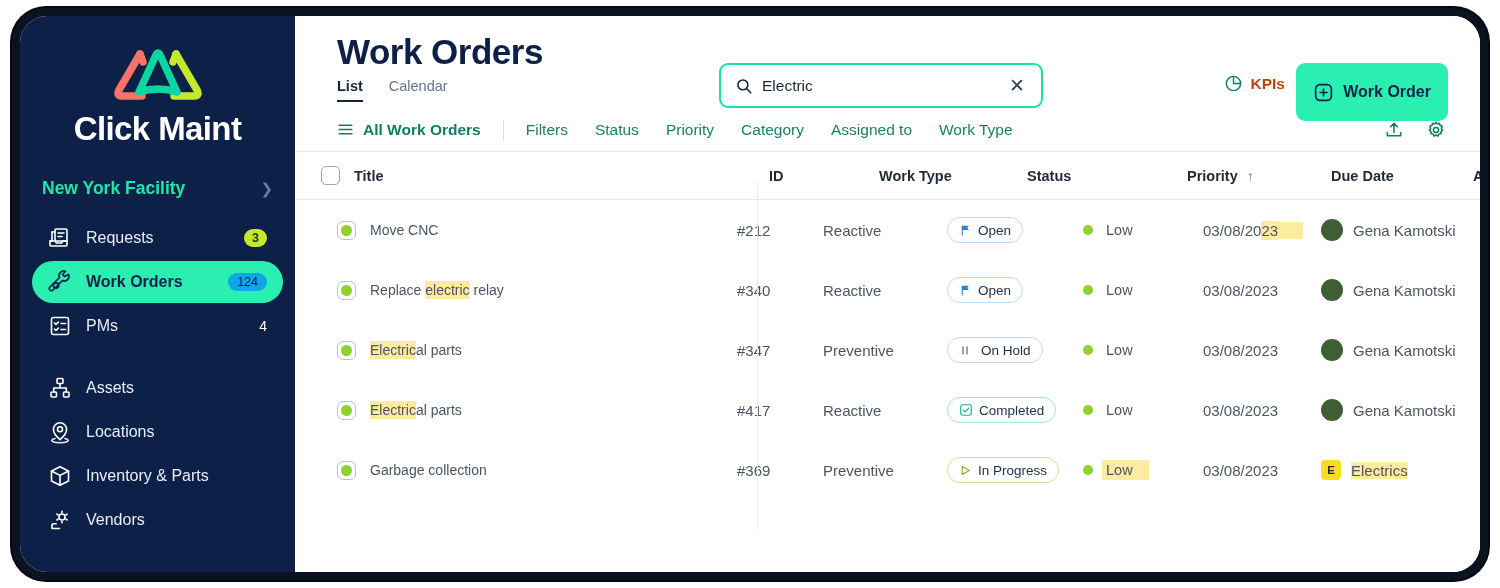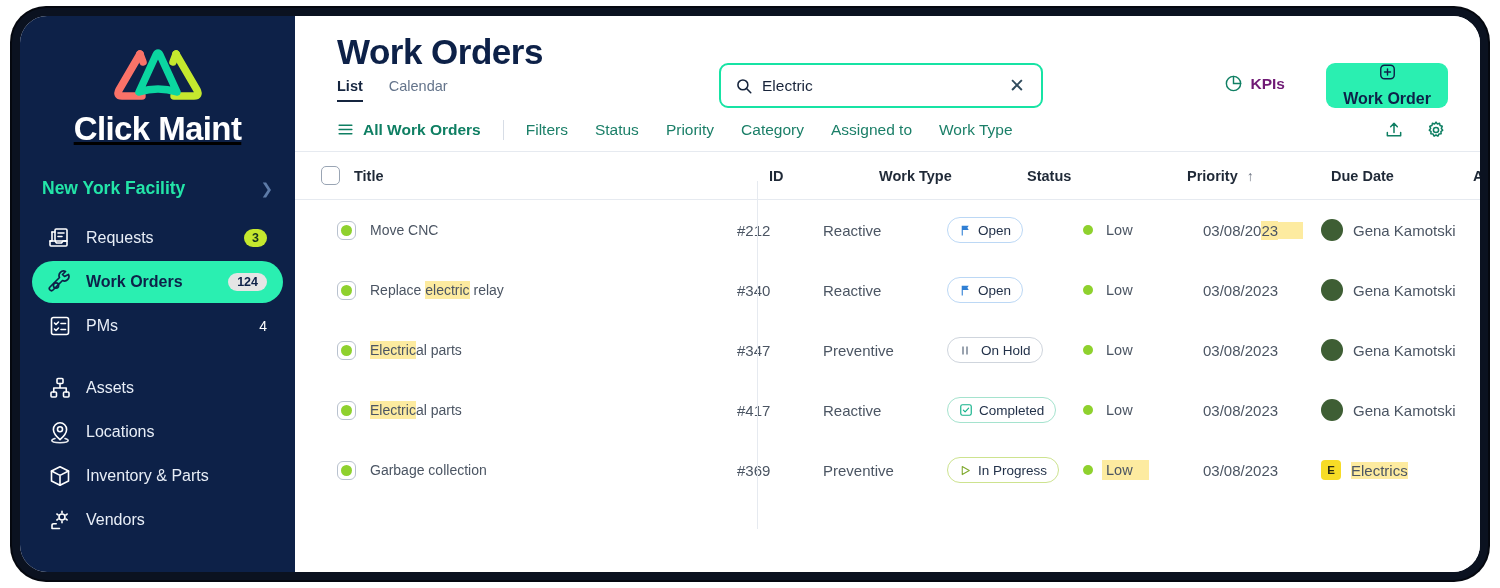--- a/index.html
+++ b/index.html
@@ -30,21 +30,21 @@
   }
 
   
   #sidebar {
     width: 275px;
     flex: 0 0 275px;
     background: #0d2148;
     padding: 0;
     position: relative;
   }
-  #logo-block { padding-top: 26px; text-align: center; text-decoration: underline; }
+  #logo-block { padding-top: 26px; text-align: center; }
   #logo-mark { width: 96px; height: 62px; margin: 0 auto; display: block; }
   #logo-wordmark {
     margin-top: 6px;
     color: #ffffff;
     font-size: 33px;
     font-weight: 700;
     letter-spacing: -0.6px;
   }
 
   #facility-row {
@@ -72,22 +72,22 @@
   }
   .nav-item.nav-gap { margin-top: 20px; }
   .nav-item.active {
     background: #2aefb1;
     color: #0d2148;
     font-weight: 700;
   }
   .nav-icon { width: 24px; height: 24px; flex: 0 0 24px; margin-right: 14px; display:block; }
   .nav-label { flex: 1 1 auto; white-space: nowrap; }
   .nav-count-pill {
-    background: #e5e5e5; color: #0d2148;
-    font-size: 12.5px; font-weight: 700;
+    background: #0ea5e9; color: #0d2148;
+    font-size: 12.5px; font-weight: 400;
     border-radius: 10px; padding: 2px 9px;
   }
   .nav-count-lime {
     background: #c5e82e; color: #16321f;
     font-size: 12.5px; font-weight: 700;
     border-radius: 10px; padding: 2px 8px;
   }
   .nav-count-plain { color: #ffffff; font-size: 14px; }
 
   
@@ -142,34 +142,33 @@
     margin-left: 9px;
   }
   #search-clear {
     color: #2f4a5c; font-size: 19px; line-height: 1;
     cursor: pointer; padding: 2px 2px 2px 8px;
   }
 
   #kpis-btn {
     position: absolute; right: 195px; top: 58px;
     display: flex; align-items: center; gap: 8px;
-    color: #701a75; font-size: 15.5px; font-weight: 600;
+    color: #c2410c; font-size: 15.5px; font-weight: 600;
     cursor: pointer;
   }
   #new-wo-btn {
     position: absolute; right: 32px; top: 47px;
-    height: 45px;
+    height: 58px;
     background: #2aefb1;
     border: 0; border-radius: 9px;
     display: flex; align-items: center; gap: 9px;
     padding: 0 17px;
     color: #0d2148;
     font-family: inherit; font-size: 16px; font-weight: 700;
     cursor: pointer;
-    flex-direction: column;
   }
 
   
   #filterbar {
     height: 44px;
     border-bottom: 1px solid #e6eaf0;
     display: flex; align-items: center;
     padding: 0 34px 0 42px;
     gap: 0;
   }

